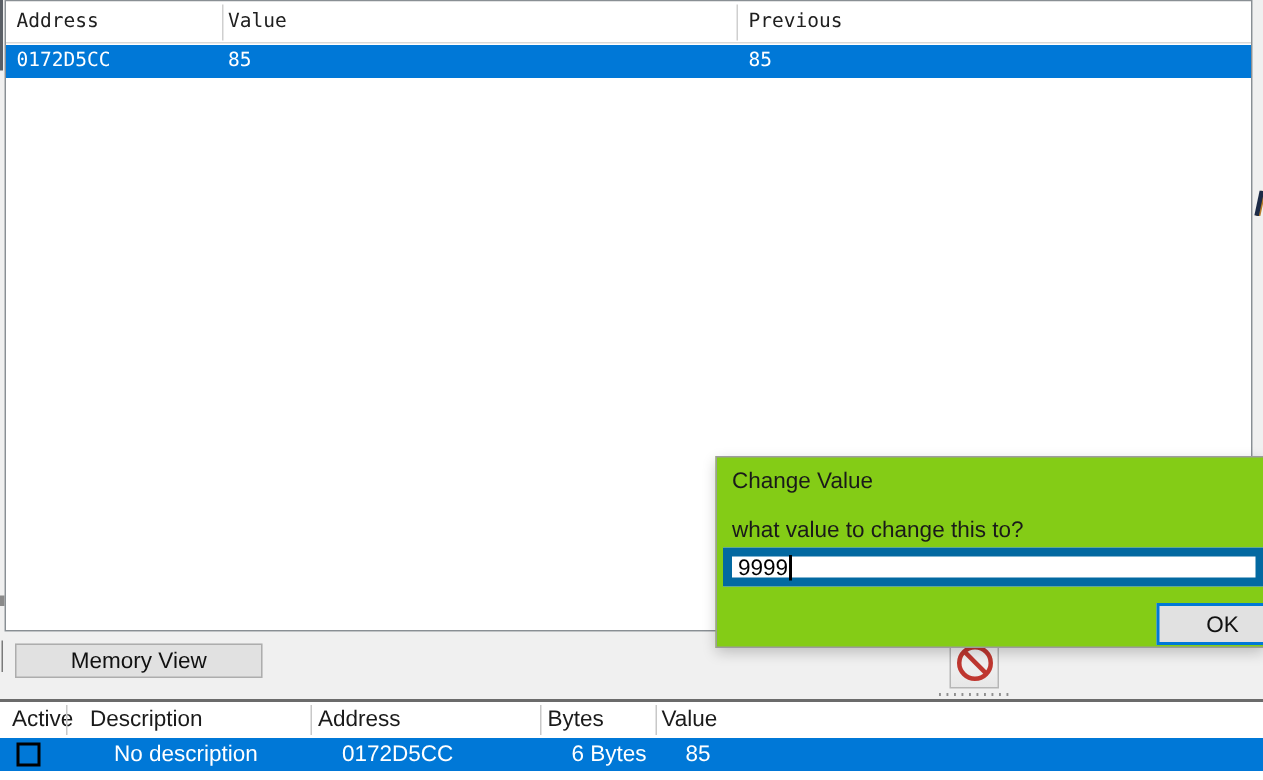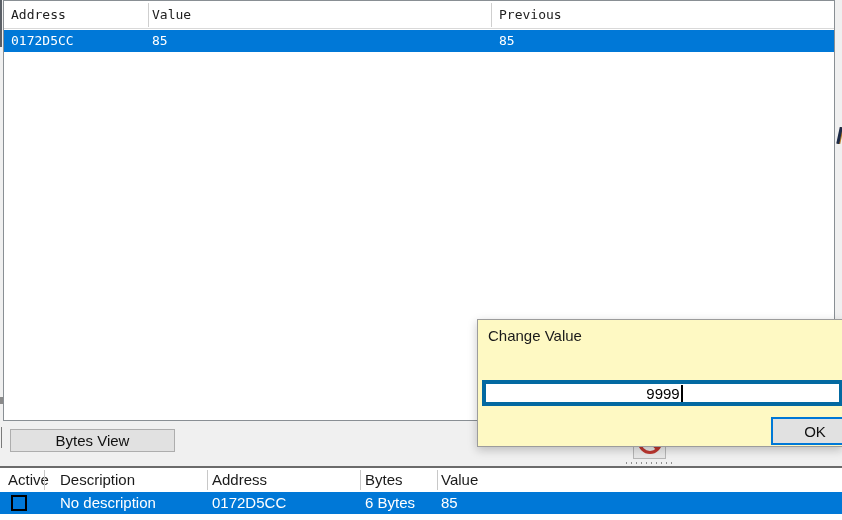--- a/index.html
+++ b/index.html
@@ -51,35 +51,35 @@
     background-size:5px 2px; background-repeat:repeat-x; background-position:0 1px; }
 
   
   .list-panel { position:absolute; left:0; top:466px; width:842px; height:54px;
     background:#fff; border-top:2px solid #6b6b6b; font-size:15px; }
   .list-header { position:absolute; left:0; top:0; width:100%; height:24px; background:#fff; }
   .list-header .cell { position:absolute; top:3px; white-space:nowrap; color:#1a1a1a; }
   .list-col-div { position:absolute; top:2px; width:1px; height:20px; background:#c8c8c8; }
   .list-row { position:absolute; left:0; top:24px; width:100%; height:22px;
     background:#0078d7; color:#fff; }
-  .list-row .cell { position:absolute; top:2px; white-space:nowrap; }
+  .list-row .cell { position:absolute; top:2px; white-space:nowrap;margin-left:16px; }
   .l-active { left:8px; } .l-desc { left:60px; } .l-addr { left:212px; }
   .l-type { left:365px; } .l-value { left:441px; }
   .checkbox { position:absolute; left:11px; top:3px; width:16px; height:16px;
     border:2px solid #000; background:transparent; }
 
   
-  .dialog { position:absolute; left:477px; top:319px; width:366px; height:128px;
-    background:#fef9c3; border:1px solid #9c9c9c;
+  .dialog { position:absolute; left:477px; top:304px; width:366px; height:128px;
+    background:#84cc16; border:1px solid #9c9c9c;
     box-shadow:0 3px 9px rgba(0,0,0,.22); font-size:15px; }
   .dialog-title { position:absolute; left:10px; top:7px; color:#1a1a1a; }
   .dialog-prompt { position:absolute; left:10px; top:40px; color:#1a1a1a; }
   .dialog-input { position:absolute; left:4px; top:60px; width:361px; height:26px;
-    border:4px solid #0369a1; background:#fff; display:flex; align-items:center;
-    padding-left:4px; font-size:15px; color:#000;justify-content:center; }
+    border:6px solid #0369a1; background:#fff; display:flex; align-items:center;
+    padding-left:4px; font-size:15px; color:#000; }
   .caret { display:inline-block; width:2px; height:17px; background:#000; margin-left:1px; }
   .ok-btn { position:absolute; left:293px; top:97px; width:88px; height:28px;
     border:2px solid #0078d7; }
 
   
   .frag-a { position:absolute; left:0; top:0; width:2px; height:47px; background:#5a5f66; }
   .frag-b { position:absolute; left:0; top:397px; width:3px; height:7px; background:#8a8a8a; }
   .frag-c { position:absolute; left:1px; top:427px; width:1px; height:21px; background:#7a7a7a; }
 </style>
 </head>
@@ -103,21 +103,21 @@
   </div>
 
   <div class="edge-frag">
     <div class="bar"></div>
   </div>
 
   <div class="frag-a"></div>
   <div class="frag-b"></div>
   <div class="frag-c"></div>
 
-  <div class="btn memory-view">Bytes View</div>
+  <div class="btn memory-view">Memory View</div>
 
   <div class="adv-box">
     <div class="no-icon"></div>
   </div>
 
   <div class="splitter-dots"></div>
 
   <div class="list-panel">
     <div class="list-header">
       <div class="cell l-active">Active</div>
@@ -134,20 +134,21 @@
       <div class="checkbox"></div>
       <div class="cell l-desc">No description</div>
       <div class="cell l-addr">0172D5CC</div>
       <div class="cell l-type">6 Bytes</div>
       <div class="cell l-value">85</div>
     </div>
   </div>
 
   <div class="dialog">
     <div class="dialog-title">Change Value</div>
+    <div class="dialog-prompt">what value to change this to?</div>
     <div class="dialog-input">
       <span>9999</span>
         <span class="caret"></span>
     </div>
     <div class="btn ok-btn">OK</div>
   </div>
 
 </div>
 
 </body></html>

